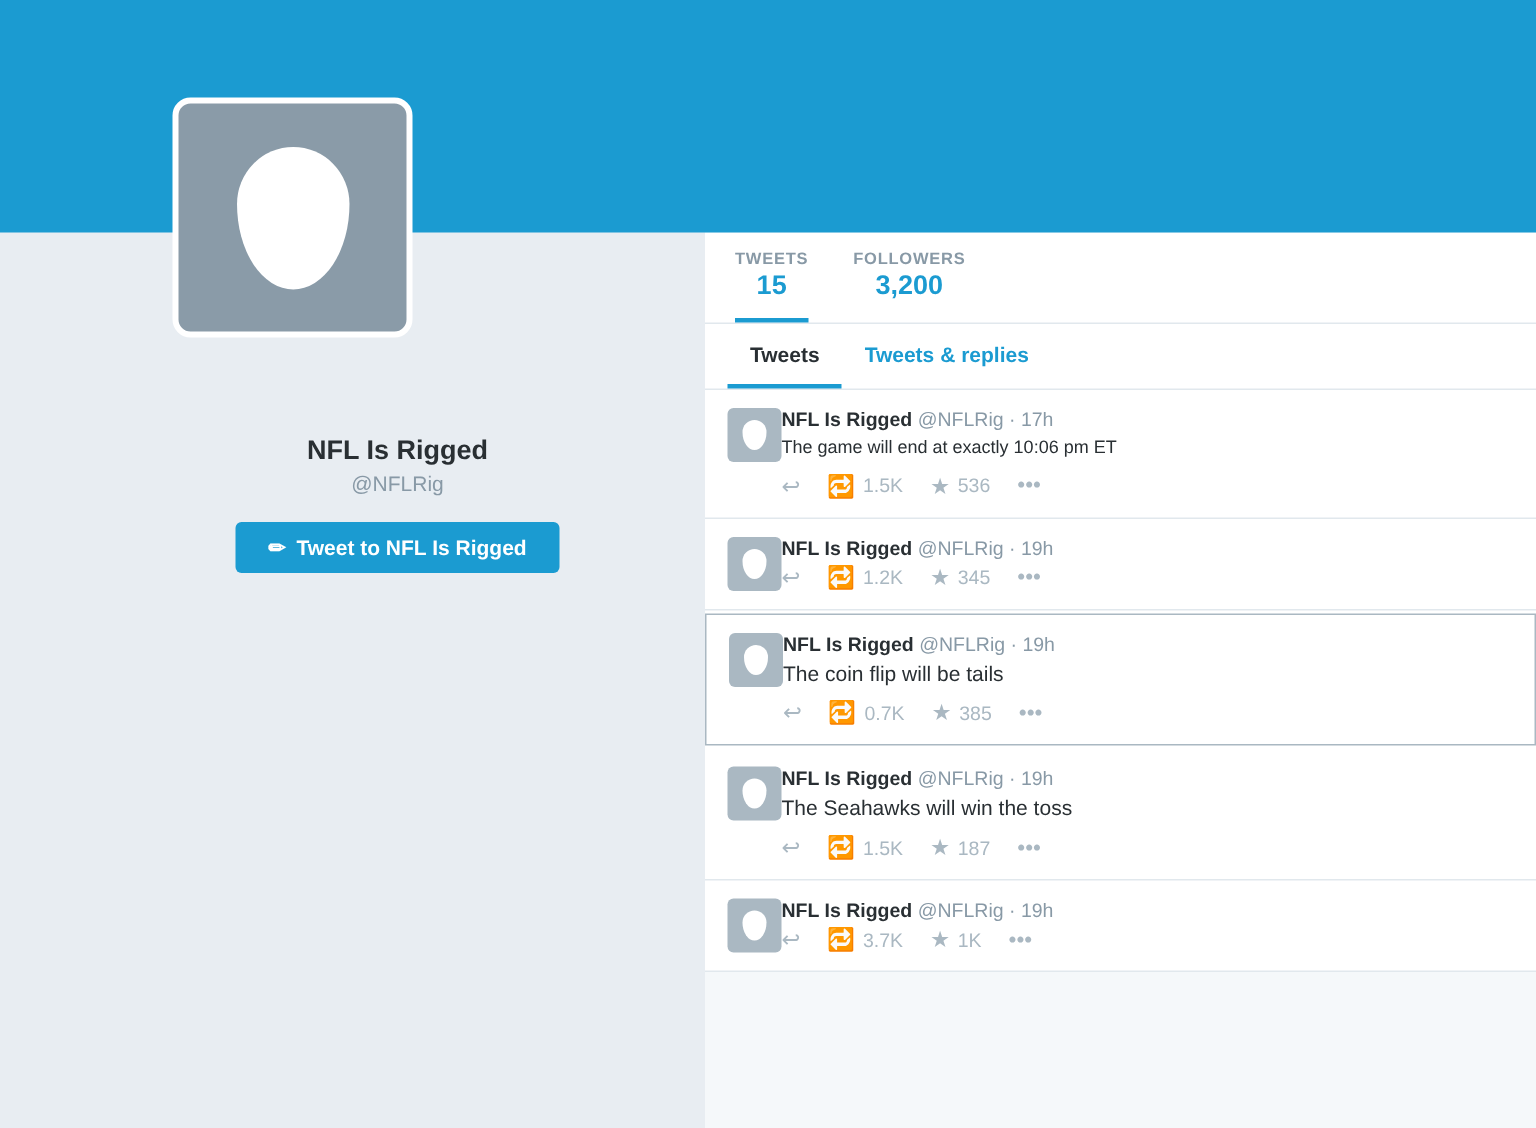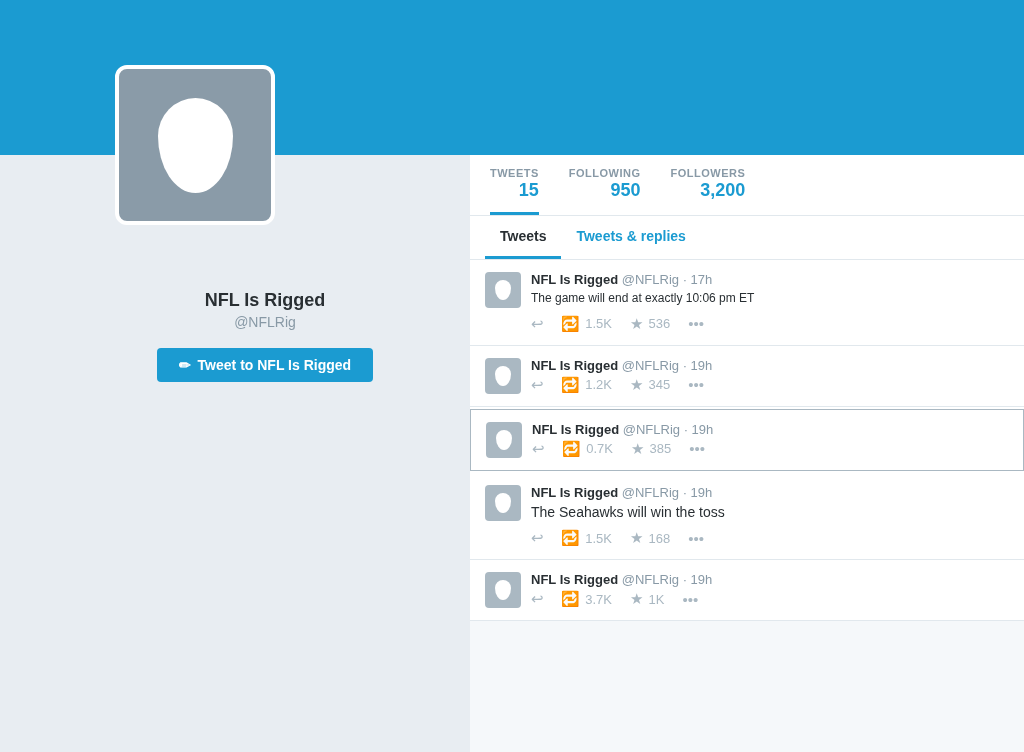--- a/index.html
+++ b/index.html
@@ -123,21 +123,20 @@
       letter-spacing: 0.5px;
       display: block;
     }
 
     .stat-value {
       font-size: 18px;
       font-weight: bold;
       color: #1b9bd1;
       display: block;
       line-height: 1.3;
-      text-align: right;
     }
 
     
     .tweet-tabs {
       background: #fff;
       border-bottom: 1px solid #e1e8ed;
       display: flex;
       gap: 0;
       padding: 0 15px;
     }
@@ -162,21 +161,20 @@
 
     
     .tweet-list {
       background: #fff;
     }
 
     .tweet-item {
       display: flex;
       padding: 12px 15px;
       border-bottom: 1px solid #e1e8ed;
-      gap: 10px;
     }
 
     .tweet-item.highlighted {
       border: 1px solid #aab8c2;
       margin: 2px 0;
     }
 
     .tweet-avatar {
       width: 36px;
       height: 36px;
@@ -264,24 +262,20 @@
   </div>
 
   <div class="content-area">
 
     <div class="stats-bar">
       <div class="stat-item active">
         <span class="stat-label">TWEETS</span>
         <span class="stat-value">15</span>
       </div>
       <div class="stat-item">
-        <span class="stat-label">FOLLOWING</span>
-        <span class="stat-value">950</span>
-      </div>
-      <div class="stat-item">
         <span class="stat-label">FOLLOWERS</span>
         <span class="stat-value">3,200</span>
       </div>
     </div>
 
     <div class="tweet-tabs">
       <div class="tab-item active">Tweets</div>
       <div class="tab-item link-style">Tweets &amp; replies</div>
     </div>
 
@@ -346,20 +340,21 @@
         <div class="tweet-item highlighted tweet-item-small">
     <div class="tweet-avatar">
       <div class="tweet-avatar-egg"></div>
     </div>
     <div class="tweet-body">
       <div class="tweet-meta">
         <span class="name">NFL Is Rigged</span>
         <span> @NFLRig</span>
         <span> · 19h</span>
       </div>
+      <div class="tweet-text">The coin flip will be tails</div>
       <div class="tweet-actions">
         <span class="action-btn">
           <span class="action-icon">↩</span>
         </span>
         <span class="action-btn">
           <span class="action-icon">🔁</span>
           <span>0.7K</span>
         </span>
         <span class="action-btn">
           <span class="action-icon">★</span>
@@ -385,21 +380,21 @@
       <div class="tweet-actions">
         <span class="action-btn">
           <span class="action-icon">↩</span>
         </span>
         <span class="action-btn">
           <span class="action-icon">🔁</span>
           <span>1.5K</span>
         </span>
         <span class="action-btn">
           <span class="action-icon">★</span>
-          <span>168</span>
+          <span>187</span>
         </span>
         <span class="action-btn">
           <span class="action-icon">•••</span>
         </span>
       </div>
     </div>
   </div>
         <div class="tweet-item">
     <div class="tweet-avatar">
       <div class="tweet-avatar-egg"></div>

